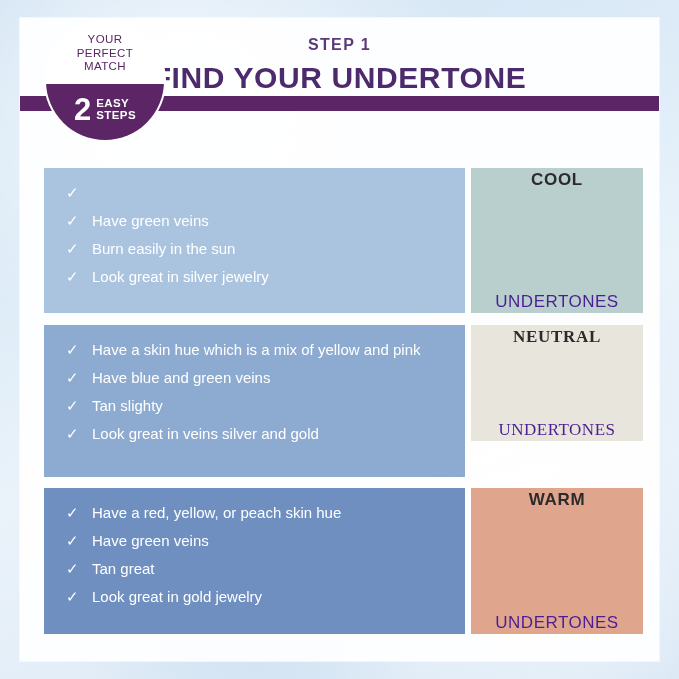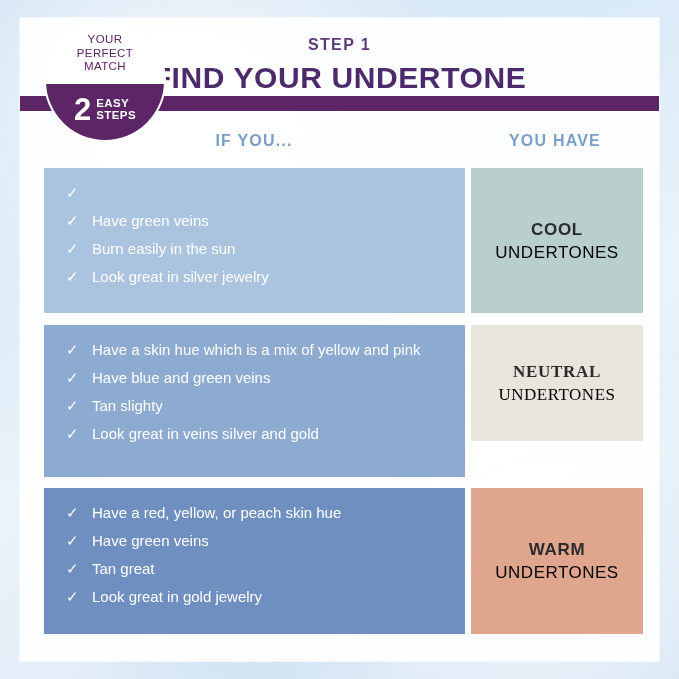--- a/index.html
+++ b/index.html
@@ -189,21 +189,21 @@
   }
   .row-result {
     position: absolute;
     left: 451px;
     top: 0;
     width: 172px;
     box-sizing: border-box;
     display: flex;
     flex-direction: column;
     align-items: center;
-    justify-content: center;
+    justify-content: space-between;
   }
   .item {
     display: flex;
     align-items: flex-start;
     margin-bottom: 7px;
   }
   .item:last-child { margin-bottom: 0; }
   .check {
     flex: 0 0 auto;
     width: 26px;
@@ -221,21 +221,21 @@
   .result-name {
     font-size: 17px;
     font-weight: bold;
     letter-spacing: 0.7px;
     color: #2b2b2b;
     line-height: 23px;
   }
   .result-sub {
     font-size: 17px;
     letter-spacing: 0.5px;
-    color: #000000;
+    color: #4c1d95;
     line-height: 23px;
   }
 </style>
 </head>
 <body>
 
 <div id="page">
   <div class="bg-glow-a"></div>
   <div class="bg-glow-b"></div>
   <div class="bg-glow-c"></div>
@@ -257,24 +257,20 @@
     </div>
     <div class="badge-bot" style="background: rgb(91, 37, 102);">
       <div class="badge-num">2</div>
       <div class="badge-words">
         <div>EASY</div>
         <div>STEPS</div>
       </div>
     </div>
   </div>
 
-  <div class="col-heads">
-    <div class="head-if" style="color: rgb(123, 159, 196);">IF YOU...</div>
-    <div class="head-have" style="color: rgb(123, 159, 196);">YOU HAVE</div>
-  </div>
 
   <div class="row" id="row-0" style="top:168px;height:145px;">
     <div class="row-list" id="row-0-list" style="height:145px;background:#aac4df;">
       <div class="item">
         <span class="check">✓</span>
       </div>
       <div class="item">
         <span class="check">✓</span>
         <span class="item-text">Have green veins</span>
       </div>

